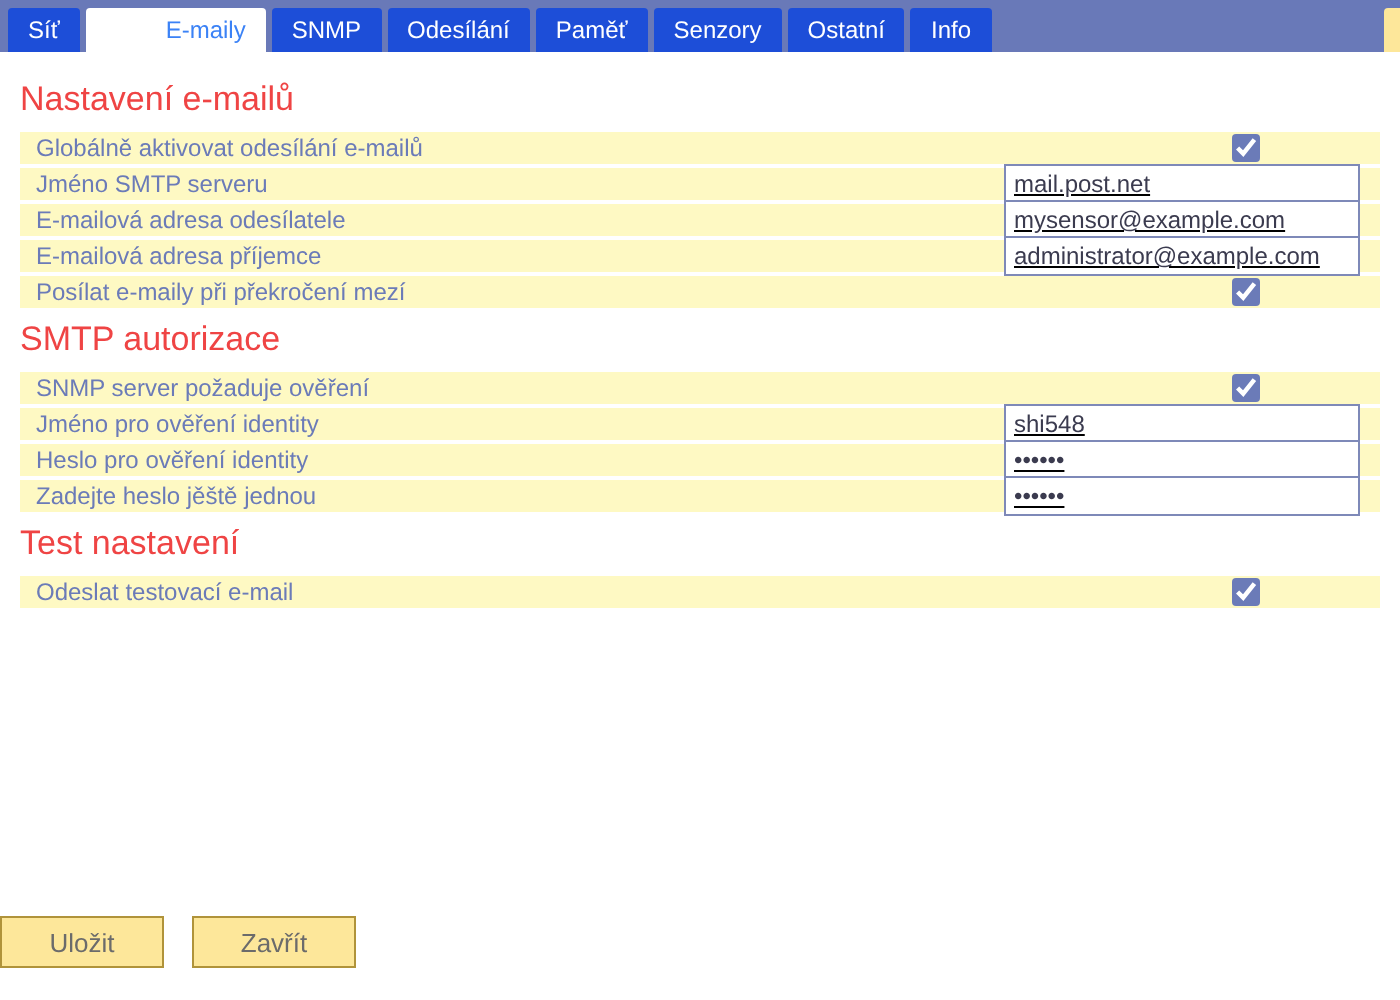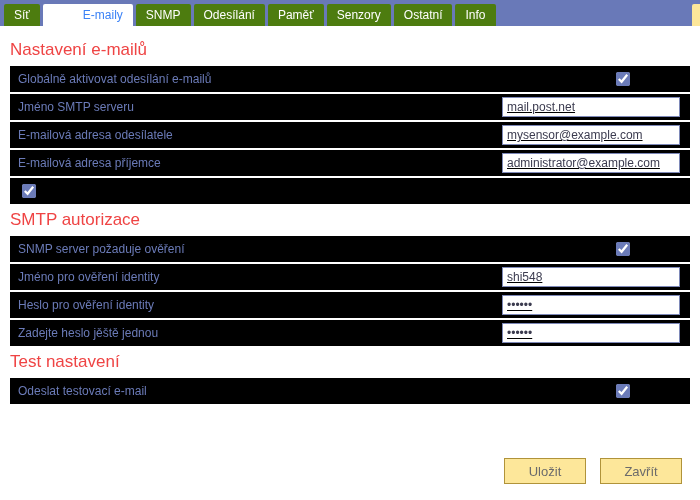--- a/index.html
+++ b/index.html
@@ -24,21 +24,21 @@
     background: #6979B8;
     height: 26px;
     padding-left: 4px;
     gap: 3px;
   }
   .tab {
     flex: 0 0 auto;
     height: 22px;
     line-height: 22px;
     padding: 0 10px;
-    background: #4d7c0f;
+    background: #1d4ed8;
     color: #FFFFFF;
     font-size: 12px;
     border-top-left-radius: 2px;
     border-top-right-radius: 2px;
     cursor: pointer;
     user-select: none;
   }
   .tab.active {
     background: #FFFFFF;
     color: #3b82f6;
@@ -62,22 +62,22 @@
   }
   .section-title {
     color: #ef4444;
     font-size: 17px;
     padding: 4px 0 6px 0;
     font-weight: normal;
   }
   .form-row {
     display: flex;
     align-items: center;
-    height: 26px;
-    background: #000000;
+    height: 16px;
+    background: #fef9c3;
     margin-bottom: 2px;
     padding: 0 8px;
   }
   .form-row .label {
     flex: 1 1 auto;
     color: #6B7BB8;
     font-size: 12px;
   }
   .form-row .control {
     flex: 0 0 180px;
@@ -102,21 +102,20 @@
   }
   .form-row .control input[type="checkbox"] {
     width: 14px; height: 14px;
     accent-color: #6B7BB8;
   }
 
   
   .footer {
     height: 48px;
     display: flex;
-    justify-content: flex-end;
     align-items: center;
     gap: 14px;
     padding: 0 18px 10px 0;
   }
   .btn {
     min-width: 82px;
     height: 26px;
     background: #FDE79A;
     border: 1px solid #B0933A;
     color: #6B6B6B;
@@ -169,20 +168,21 @@
     </div>
 
     <div class="form-row">
       <div class="label">E-mailová adresa příjemce</div>
       <div class="control">
           <input type="text" value="administrator@example.com" style="">
         </div>
     </div>
 
     <div class="form-row cb">
+      <div class="label">Posílat e-maily při překročení mezí</div>
       <div class="control">
           <input type="checkbox" checked="" style="">
         </div>
     </div>
 
     <div class="section-title">SMTP autorizace</div>
 
     <div class="form-row cb">
       <div class="label">SNMP server požaduje ověření</div>
       <div class="control">

